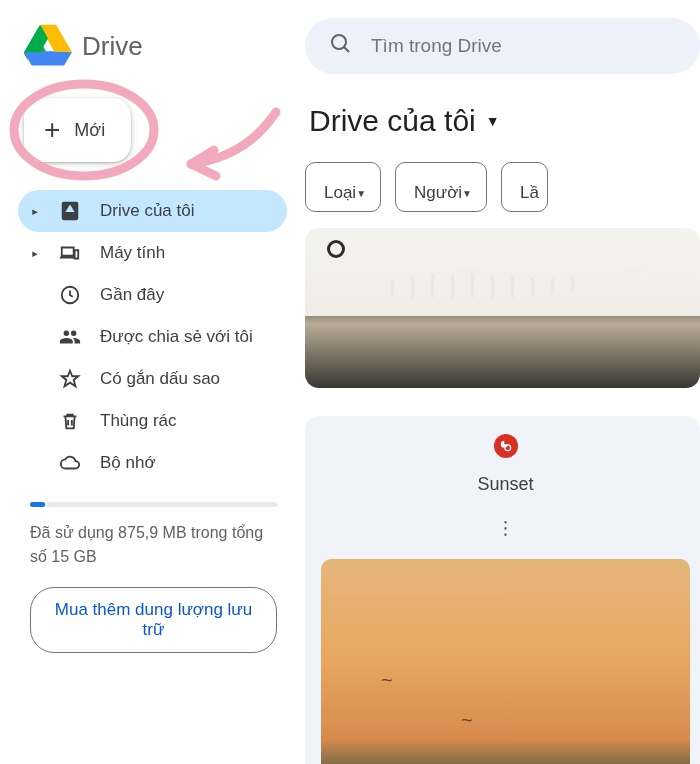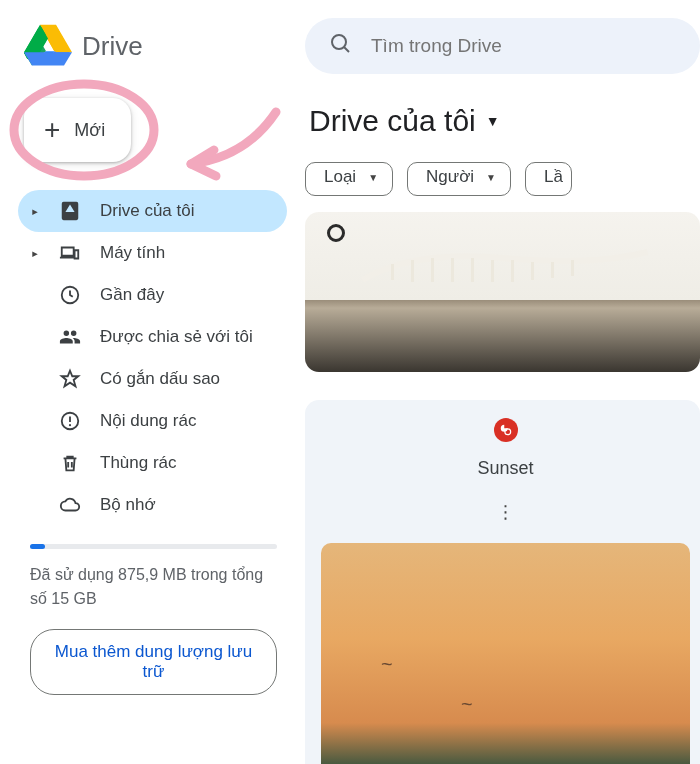--- a/index.html
+++ b/index.html
@@ -39,23 +39,23 @@
 .main { flex: 1; padding: 12px 0 0 0; }
 .search {
   display: flex; align-items: center; gap: 18px;
   background: #edf2fa; border-radius: 30px;
   padding: 14px 24px; margin: 6px 0 30px 0;
 }
 .search input { border: none; background: transparent; font-size: 19px; color: #5f6368; outline: none; flex: 1; }
 .pg-title { display: flex; align-items: center; gap: 10px; font-size: 30px; color: #202124; padding: 0 0 24px 4px; cursor: pointer; }
 .chips { display: flex; gap: 14px; padding-bottom: 16px; }
 .chip {
-  display: inline-flex; align-items: center; gap: 12px;
+  display: inline-flex; align-items: center; 
   border: 1px solid #747775; border-radius: 10px;
-  padding: 4px 14px 8px 18px; font-size: 17px; color: #3c4043; cursor: pointer;
+  padding: 20px 14px 8px 18px; font-size: 17px; color: #3c4043; cursor: pointer;
   background: #fff;
 }
 .chip .dd { font-size: 10px; color: #444; }
 .thumb-card {
   border-radius: 14px; overflow: hidden; margin-bottom: 28px;
   height: 160px; position: relative; background: #ddd;
 }
 .museum {
   background: linear-gradient(#f5f3ee 0%, #efede6 55%, #9a8d7a 55%, #b8ac98 60%, #3a3630 100%);
 }
@@ -163,31 +163,20 @@
             <svg viewBox="0 0 24 24" width="22" height="22">
               <path fill="none" stroke="#3c4043" stroke-width="2" d="M12 3l2.5 6H21l-5 4 2 7-6-4-6 4 2-7-5-4h6.5z"></path>
             </svg>
           </span>
         <span>Có gắn dấu sao</span>
       </li>
       <li>
         <span class="caret"></span>
         <span class="ic">
             <svg viewBox="0 0 24 24" width="22" height="22">
-              <circle cx="12" cy="12" r="9" fill="none" stroke="#3c4043" stroke-width="2"></circle>
-              <path d="M12 7v6" stroke="#3c4043" stroke-width="2"></path>
-              <circle cx="12" cy="16.5" r="1.2" fill="#3c4043"></circle>
-            </svg>
-          </span>
-        <span>Nội dung rác</span>
-      </li>
-      <li>
-        <span class="caret"></span>
-        <span class="ic">
-            <svg viewBox="0 0 24 24" width="22" height="22">
               <path fill="none" stroke="#3c4043" stroke-width="2" d="M5 7h14M9 7V5h6v2M7 7l1 13h8l1-13M10 11v6M14 11v6"></path>
             </svg>
           </span>
         <span>Thùng rác</span>
       </li>
       <li>
         <span class="caret"></span>
         <span class="ic">
             <svg viewBox="0 0 24 24" width="22" height="22">
               <path fill="none" stroke="#3c4043" stroke-width="2" d="M7 18a5 5 0 0 1 0-10 6 6 0 0 1 11 2 4 4 0 0 1 0 8H7z"></path>

